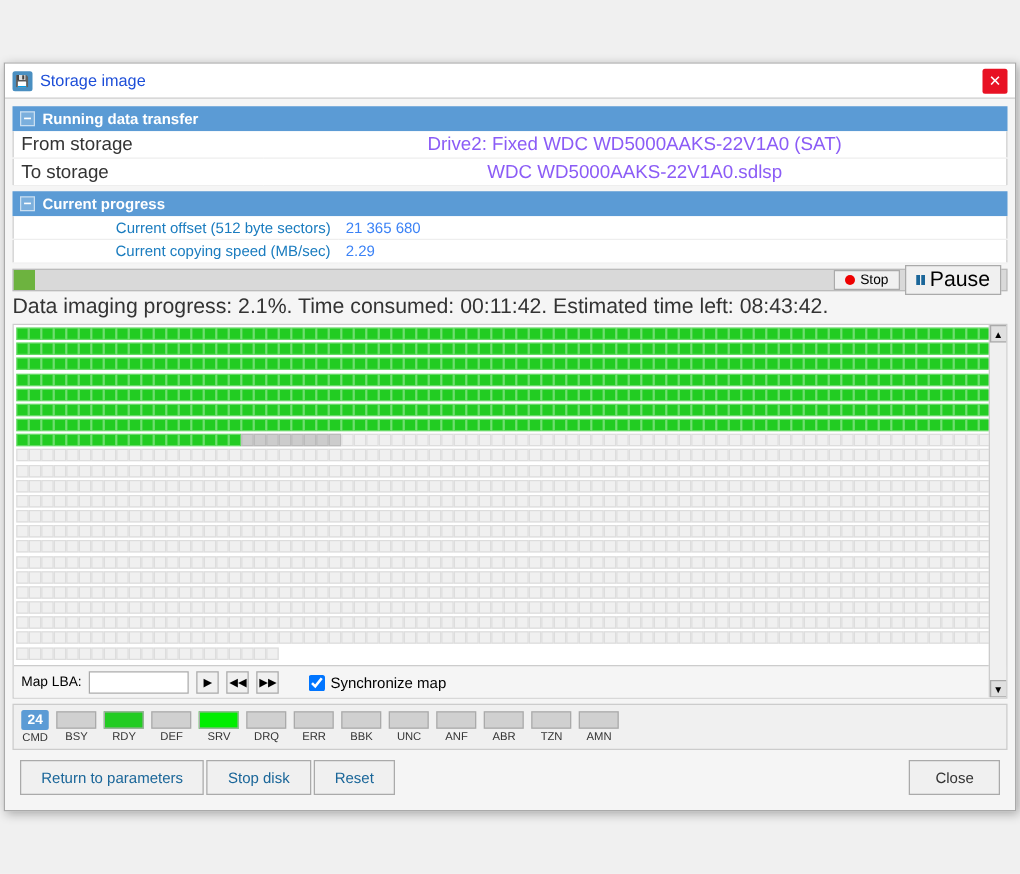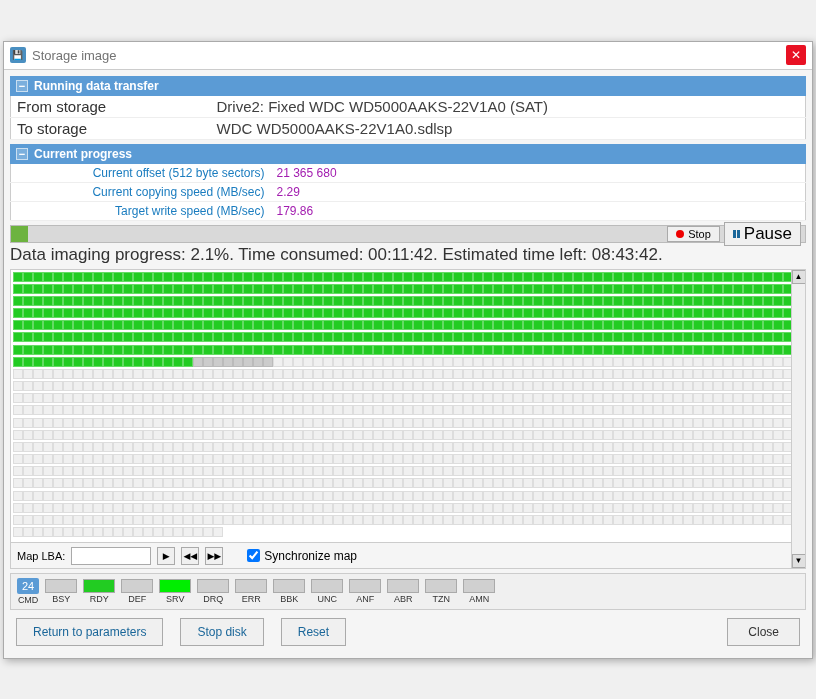--- a/index.html
+++ b/index.html
@@ -39,21 +39,21 @@
       background: #4a8fc1;
       border-radius: 2px;
       display: flex;
       align-items: center;
       justify-content: center;
       color: white;
       font-size: 9px;
     }
     .title-bar-title {
       font-size: 13px;
-      color: #737373;
+      color: #1d4ed8;
     }
     .title-bar-close {
       width: 20px;
       height: 20px;
       background: #e81123;
       border: none;
       color: white;
       cursor: pointer;
       font-size: 12px;
       display: flex;
@@ -97,42 +97,43 @@
     .info-table tr td {
       padding: 2px 6px;
       border-bottom: 1px solid #eee;
       font-size: 15px;
     }
     .info-table tr td:first-child {
       width: 200px;
       color: #333;
     }
     .info-table tr td:last-child {
-      color: #404040;
+      color: #8b5cf6;
+      text-align: center;
     }
     .stats-table {
       width: 100%;
       border-collapse: collapse;
       background: white;
       border: 1px solid #ccc;
       border-top: none;
       margin-bottom: 4px;
     }
     .stats-table tr td {
       padding: 2px 6px;
       border-bottom: 1px solid #eee;
       font-size: 12px;
     }
     .stats-table tr td:first-child {
       color: #1a7cbf;
       width: 260px;
       text-align: right;
     }
     .stats-table tr td:last-child {
-      color: #a21caf;
+      color: #3b82f6;
     }
     .progress-bar-container {
       background: #d9d9d9;
       height: 18px;
       margin-bottom: 2px;
       position: relative;
       border: 1px solid #bbb;
       display: flex;
       align-items: center;
     }
@@ -292,21 +293,21 @@
       margin-bottom: 4px;
       display: flex;
       align-items: center;
       gap: 6px;
       flex-wrap: wrap;
     }
     .cmd-badge {
       background: #5b9bd5;
       color: white;
       font-size: 11px;
-      font-weight: normal;
+      font-weight: bold;
       padding: 2px 5px;
       border-radius: 2px;
       min-width: 20px;
       text-align: center;
     }
     .cmd-item {
       display: flex;
       flex-direction: column;
       align-items: center;
       gap: 1px;
@@ -323,21 +324,21 @@
       font-size: 9px;
       color: #333;
     }
     .bottom-buttons {
       display: flex;
       justify-content: space-between;
       padding: 4px 6px 6px;
     }
     .bottom-left-btns {
       display: flex;
-      gap: 17px;
+      gap: 2px;
       border-radius: 10px;
     }
     .action-btn {
       background: #f0f0f0;
       border: 1px solid #aaa;
       padding: 6px 16px;
       font-size: 12px;
       cursor: pointer;
       color: #1a6699;
       font-weight: 500;
@@ -390,24 +391,20 @@
     </div>
     <table class="stats-table">
       <tbody>
           <tr>
         <td>Current offset (512 byte sectors)</td>
         <td>21 365 680</td>
       </tr>
       <tr>
         <td>Current copying speed (MB/sec)</td>
         <td>2.29</td>
-      </tr>
-      <tr>
-        <td>Target write speed (MB/sec)</td>
-        <td>179.86</td>
       </tr>
     </tbody>
       </table>
 
     <div class="progress-bar-container">
       <div class="progress-bar-fill" style="width: 2.1%"></div>
       <div class="progress-controls">
         <button class="stop-btn">
           <span class="stop-dot"></span>
           <span>Stop</span>

